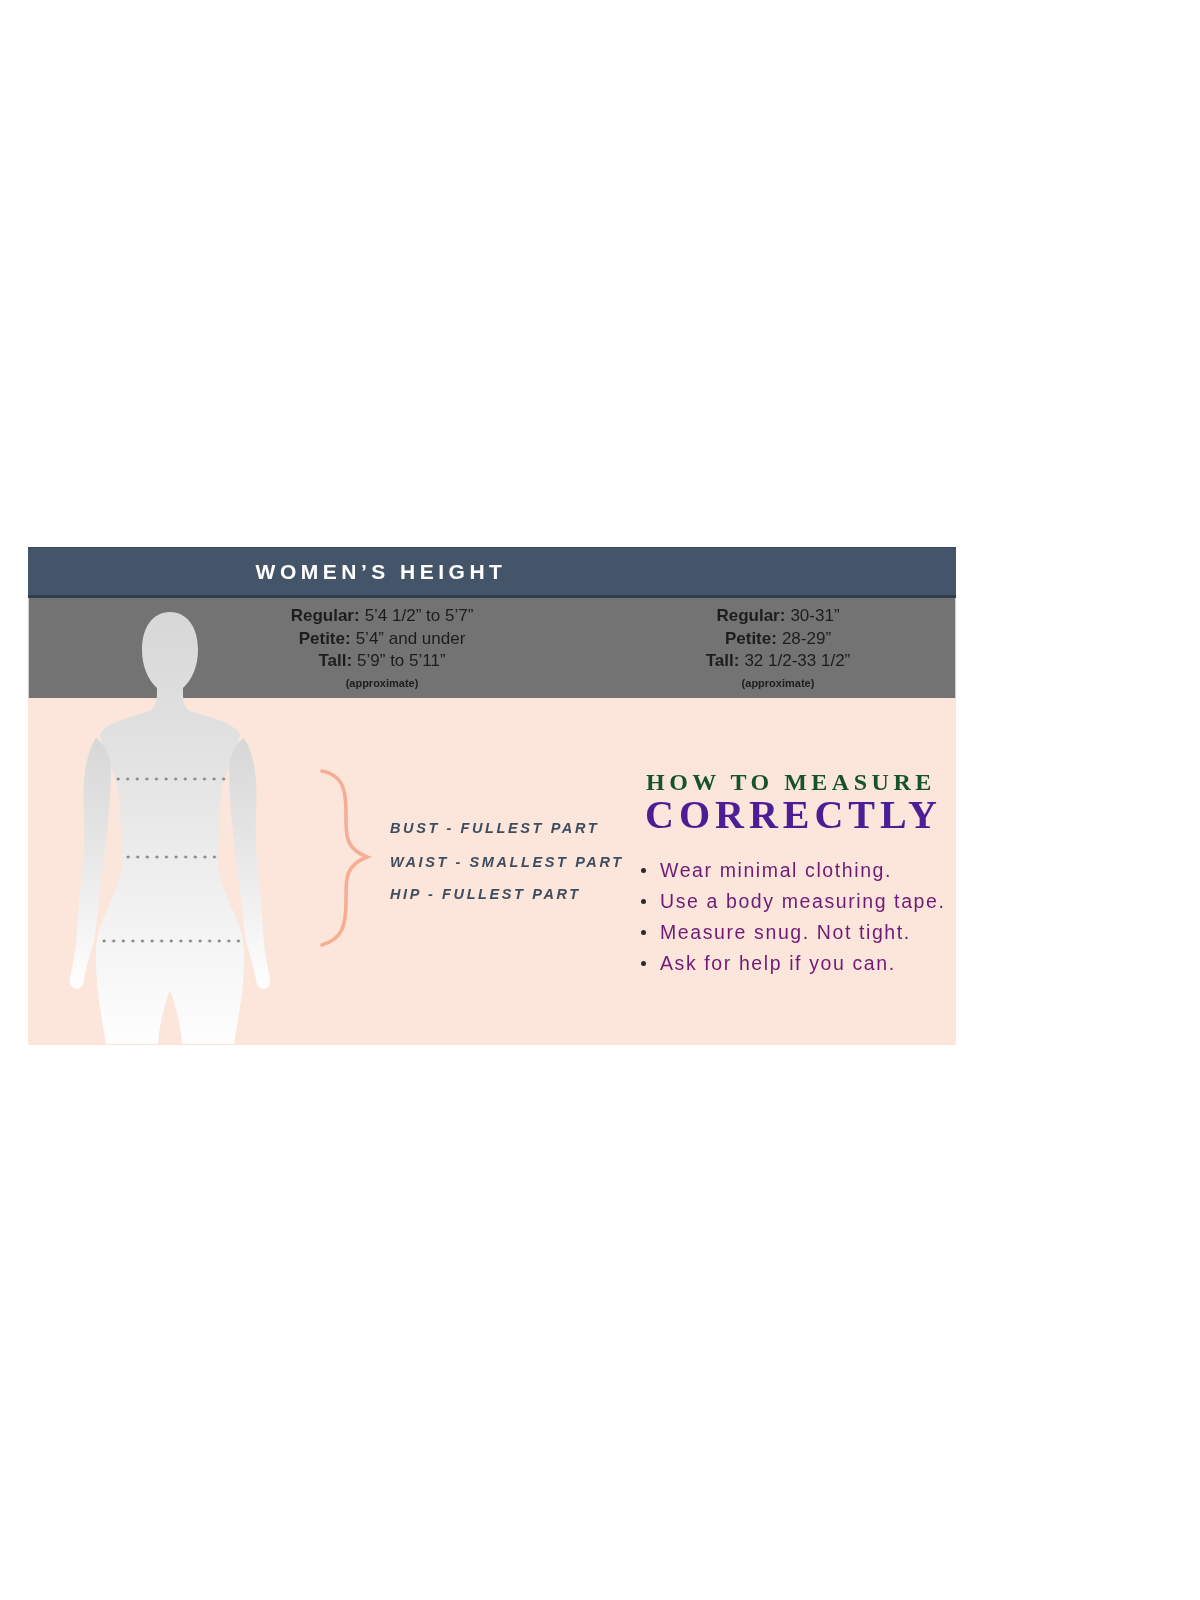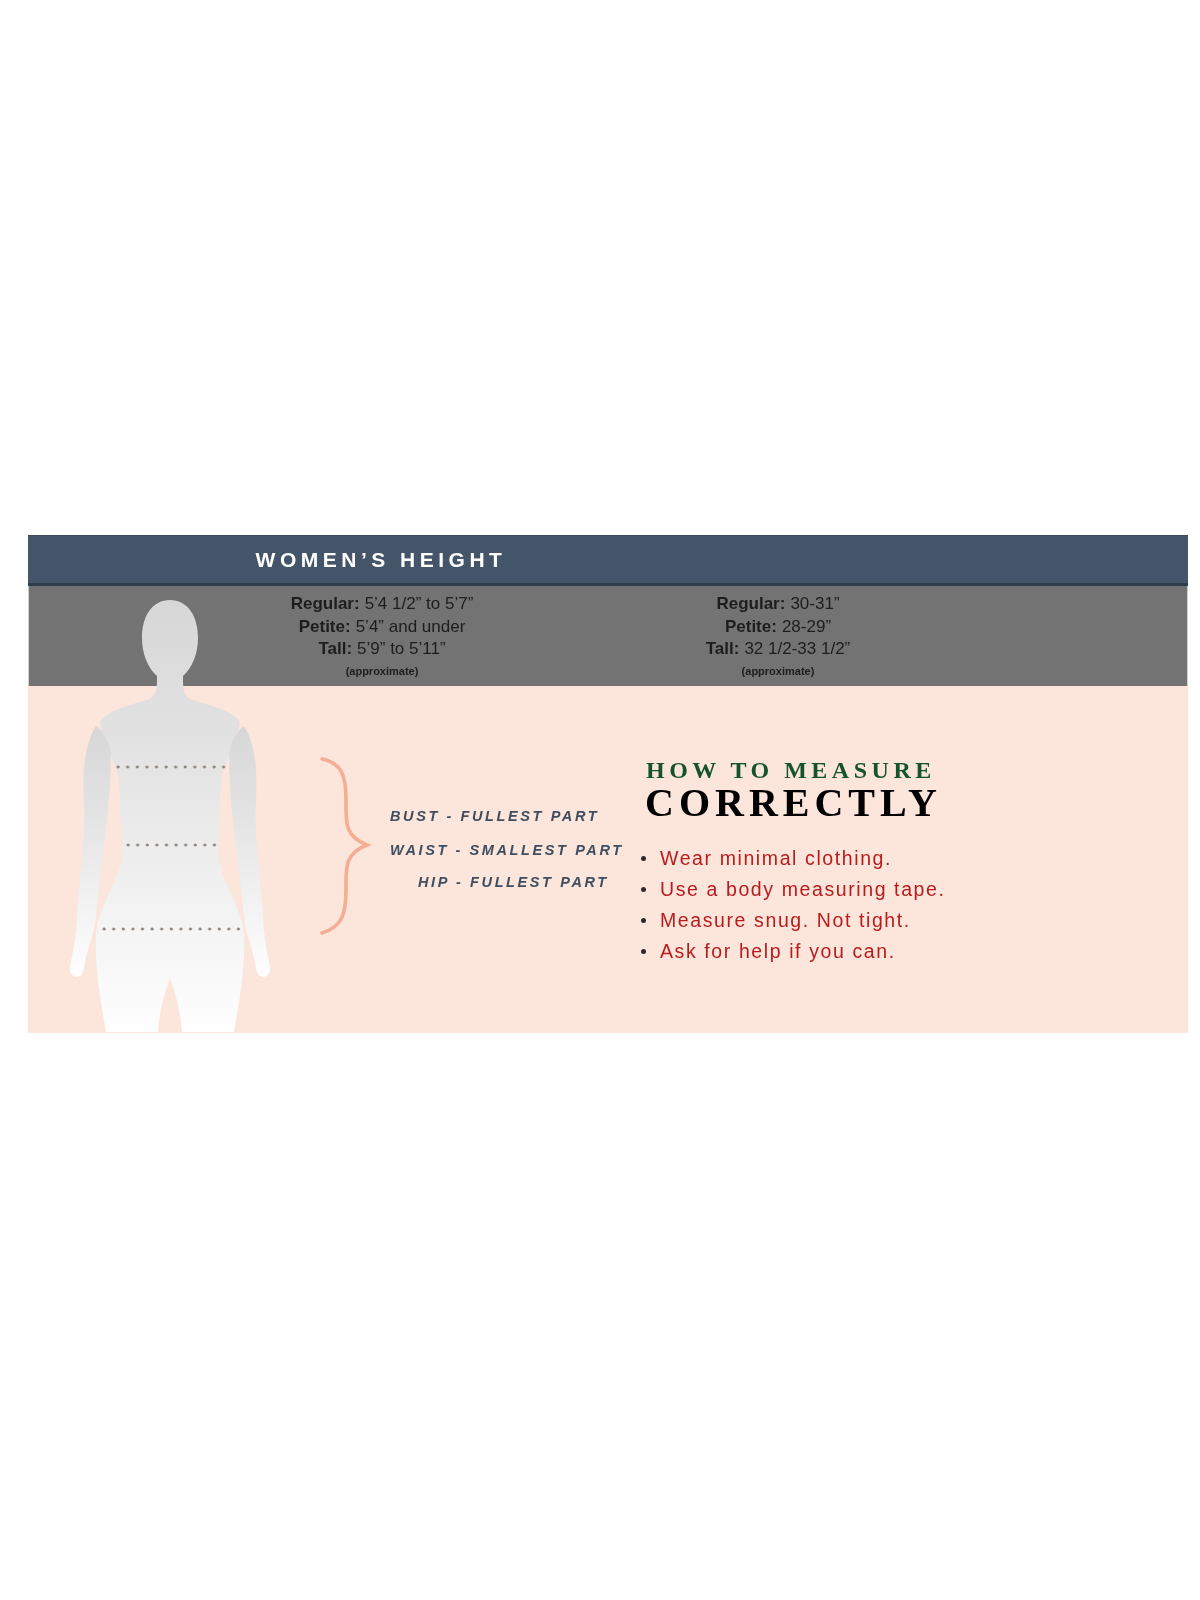--- a/index.html
+++ b/index.html
@@ -1,20 +1,20 @@
 <!DOCTYPE html>
 <html><head>
 <meta charset="utf-8">
 <style>
   html,body{margin:0;padding:0;}
   body{
     width:1200px;height:1600px;position:relative;background:#ffffff;
     font-family:"Liberation Sans", sans-serif;overflow:hidden;
   }
-  .guide{position:absolute;left:28px;top:535px;width:1144px;height:498px;padding-left:16px;}
+  .guide{position:absolute;left:28px;top:547px;width:928px;height:498px;}
 
   
   .bar{
     position:absolute;left:0;top:0;width:100%;height:51px;box-sizing:border-box;
     background:#455569;border-bottom:3px solid #303d4c;border-top:1px solid #3a4859;
   }
   .bar-title{
     position:absolute;top:50%;transform:translate(-50%,-50%);
     color:#ffffff;font-size:21px;font-weight:700;letter-spacing:4.5px;white-space:nowrap;
   }
@@ -55,41 +55,41 @@
   
   .brace{position:absolute;left:287px;top:221px;width:62px;height:182px;}
 
   
   .measure-label{
     position:absolute;left:362px;color:#3e4d5f;font-size:14.5px;font-weight:700;
     letter-spacing:2.6px;white-space:nowrap;font-style:italic;
   }
   .lbl-bust{top:273px;}
   .lbl-waist{top:307px;}
-  .lbl-hip{top:339px;margin-left:28px;}
+  .lbl-hip{top:339px;}
 
   
   .howto-kicker{
     position:absolute;left:618px;top:222px;margin:0;
     font-family:"Liberation Serif", serif;font-size:24px;font-weight:700;
     letter-spacing:4.5px;color:#14532d;white-space:nowrap;
   }
   .howto-title{
     position:absolute;left:617px;top:244px;margin:0;
     font-family:"Liberation Serif", serif;font-size:40px;font-weight:700;
-    letter-spacing:5px;color:#000000;white-space:nowrap;
+    letter-spacing:5px;color:#4c1d95;white-space:nowrap;
   }
   .bullets{position:absolute;left:613px;top:308px;}
   .bullet-row{display:flex;align-items:center;height:31px;}
   .bullet-dot{
     width:5px;height:5px;border-radius:50%;background:#2d2b2a;
     margin-right:14px;flex:0 0 auto;
   }
   .bullet-text{
-    font-size:19.5px;letter-spacing:1.6px;color:#b91c1c;white-space:nowrap;
+    font-size:19.5px;letter-spacing:1.6px;color:#701a75;white-space:nowrap;
   }
 </style>
 </head>
 <body>
 
 <div class="page">
   <section class="guide">
 
     <header class="bar">
       <span class="bar-title left">WOMEN’S HEIGHT</span>

